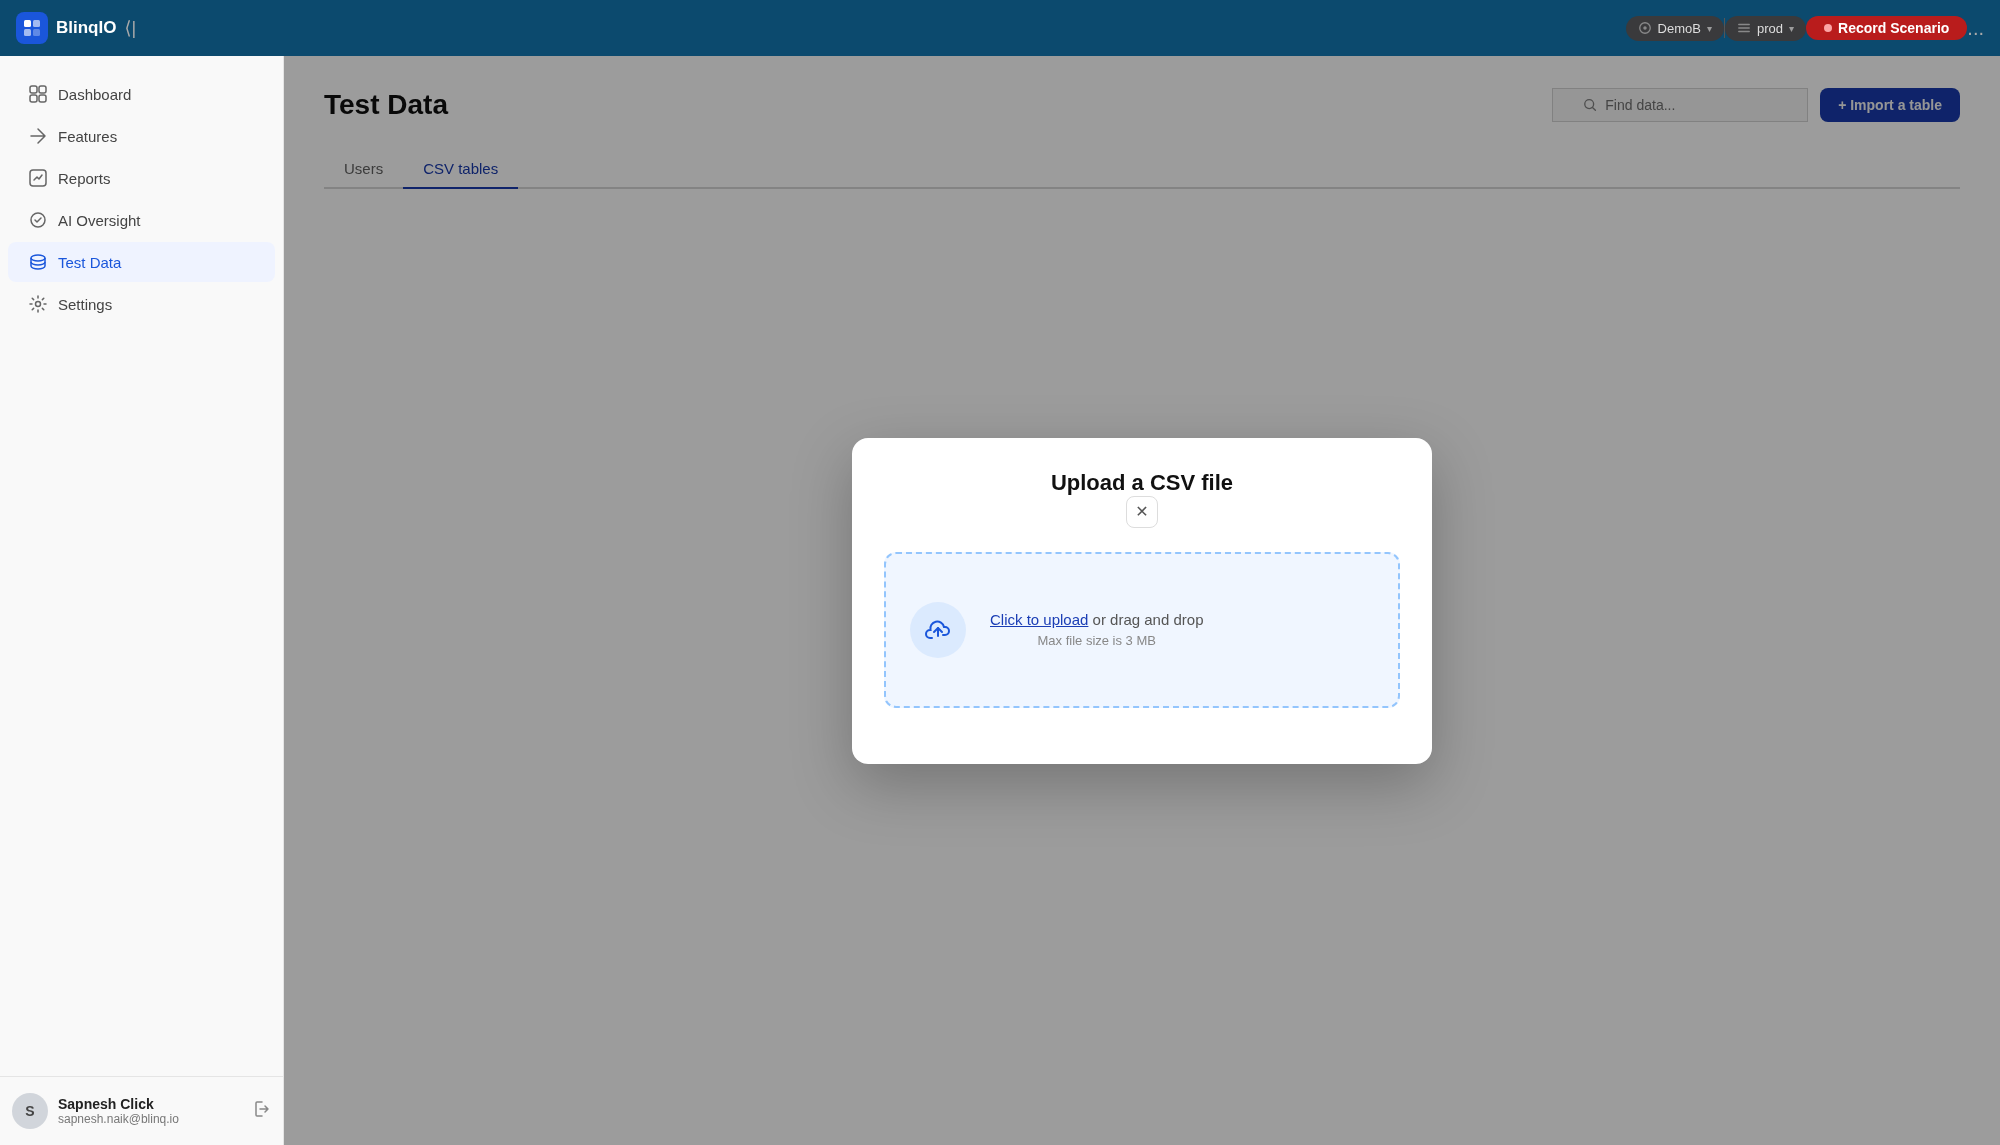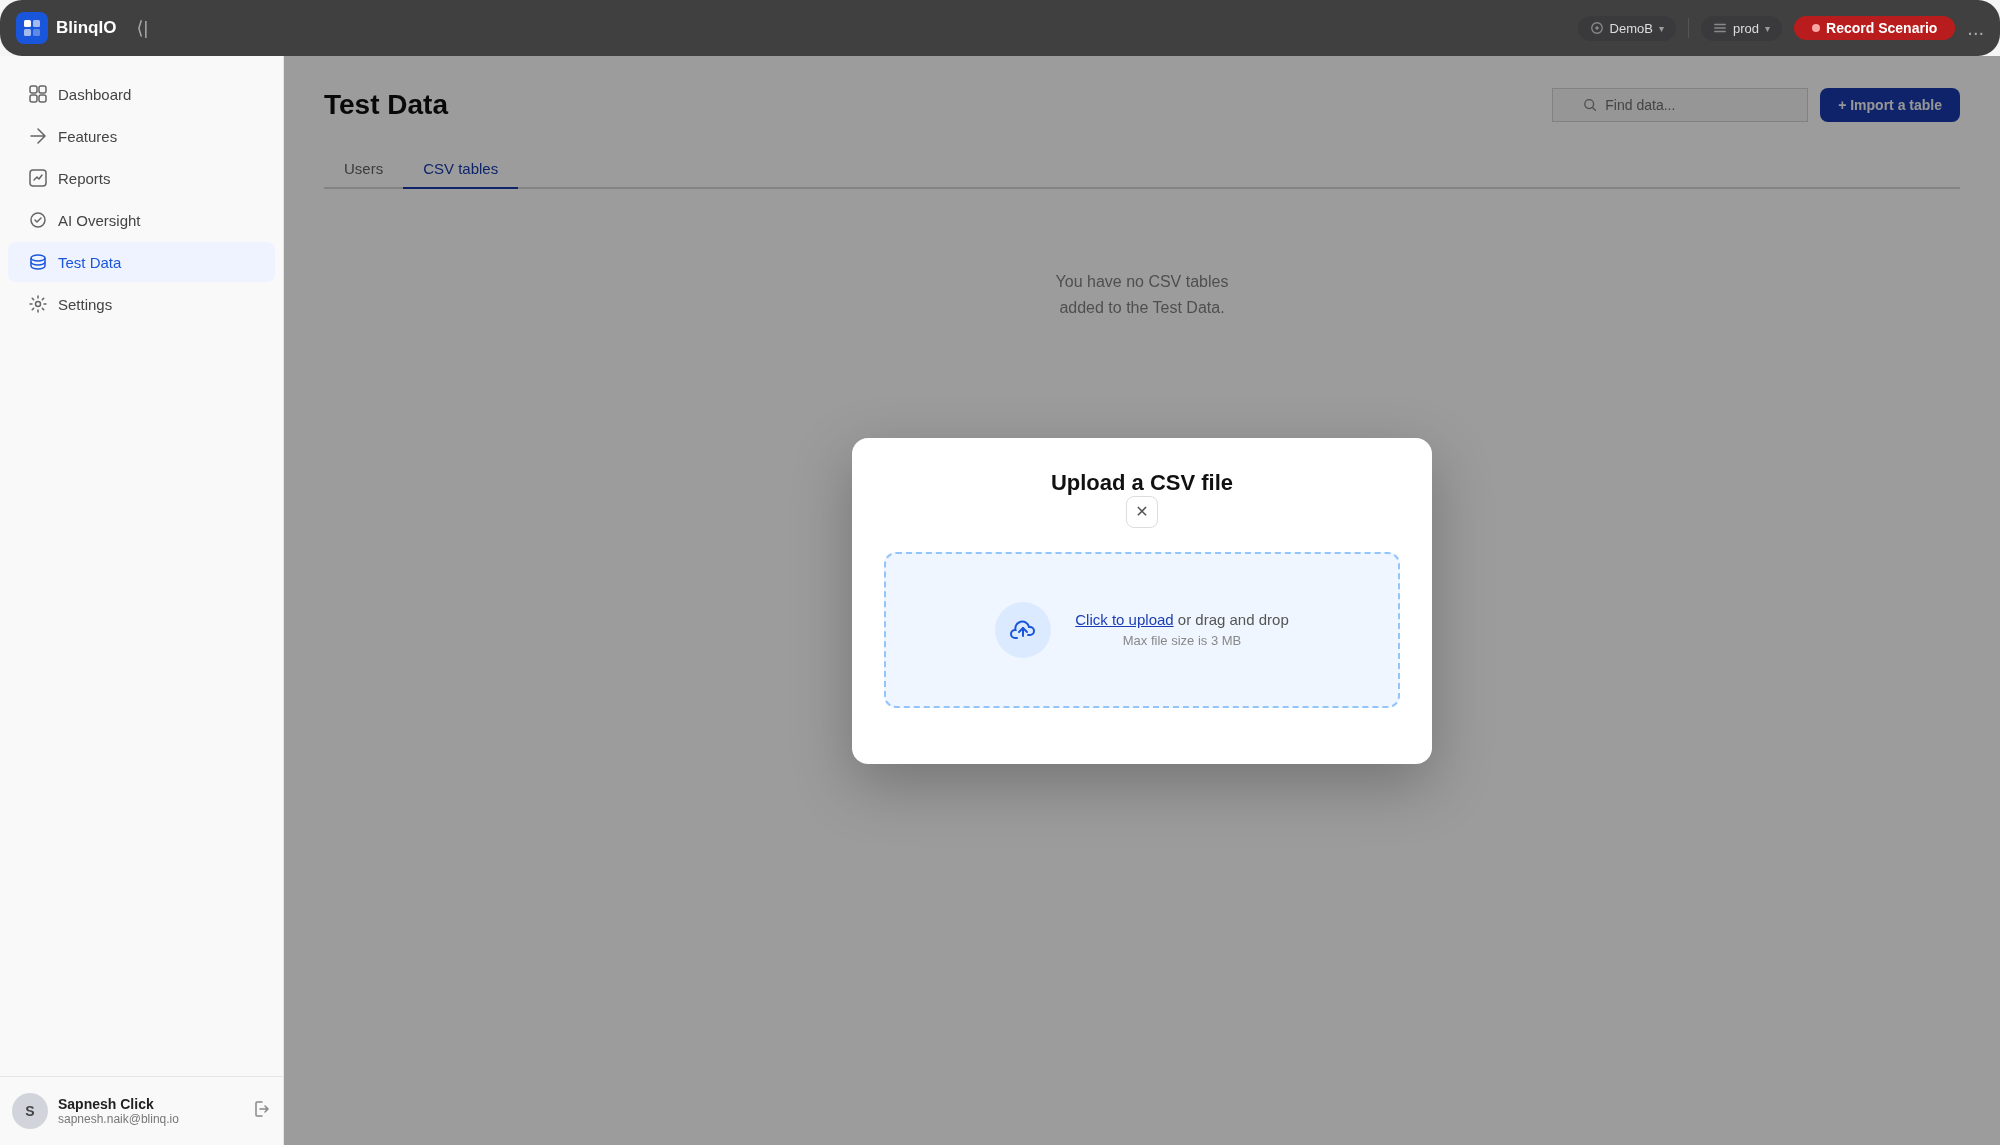--- a/index.html
+++ b/index.html
@@ -1,23 +1,22 @@
 <!DOCTYPE html>
 <html><head>
   <meta charset="utf-8">
   <style>
     * { box-sizing: border-box; margin: 0; padding: 0; }
     body { font-family: -apple-system, BlinkMacSystemFont, 'Segoe UI', sans-serif; background: #f5f5f5; display: flex; flex-direction: column; height: 100vh; overflow: hidden; }
 
     
     .topbar {
       display: flex; align-items: center; height: 56px;
-      background: #404040; padding: 0 16px; gap: 12px;
+      background: #0c4a6e; padding: 0 16px; 
       flex-shrink: 0;
-      border-radius: 22px;
     }
     .topbar-logo { display: flex; align-items: center; gap: 8px; color: #fff; font-weight: 700; font-size: 17px; }
     .topbar-logo-icon { width: 32px; height: 32px; background: #1a56db; border-radius: 8px; display: flex; align-items: center; justify-content: center; }
     .topbar-logo-icon svg { width: 20px; height: 20px; }
     .topbar-collapse { background: transparent; border: none; color: #aaa; font-size: 18px; cursor: pointer; margin-left: 8px; }
     .topbar-pill {
       display: flex; align-items: center; gap: 6px;
       background: #3a3a3c; border-radius: 20px; padding: 5px 12px;
       color: #ddd; font-size: 13px; cursor: pointer; border: none;
     }
@@ -115,21 +114,21 @@
     }
     .modal-title { font-size: 22px; font-weight: 700; color: #111; }
     .modal-close {
       width: 32px; height: 32px; border-radius: 8px; border: 1px solid #ddd;
       background: #fff; cursor: pointer; display: flex; align-items: center;
       justify-content: center; font-size: 16px; color: #555;
     }
     .drop-zone {
       border: 2px dashed #93c5fd; border-radius: 12px;
       background: #f0f6ff; padding: 48px 24px;
-      display: flex; align-items: center; justify-content: center;
+      display: flex; align-items: center; justify-content: flex-start;
       gap: 24px; cursor: pointer; margin-bottom: 28px;
     }
     .upload-icon-wrap {
       width: 56px; height: 56px; background: #dbeafe; border-radius: 50%;
       display: flex; align-items: center; justify-content: center; flex-shrink: 0;
     }
     .drop-text { text-align: center; }
     .drop-text .click-link { color: #1a3db5; text-decoration: underline; cursor: pointer; font-size: 15px; }
     .drop-text .drop-or { font-size: 15px; color: #555; }
     .drop-text .file-size { font-size: 13px; color: #888; margin-top: 4px; }
@@ -289,24 +288,20 @@
           </div>
           <button class="import-btn">+ Import a table</button>
         </div>
       </div>
 
       <div class="tabs">
         <div class="tab">Users</div>
         <div class="tab active">CSV tables</div>
       </div>
 
-      <div class="empty-state">
-        <span>You have no CSV tables</span><br>
-        <span>added to the Test Data.</span>
-      </div>
     </div>
 
     <div class="overlay">
       <div class="modal">
         <div class="modal-header">
           <span class="modal-title">Upload a CSV file</span>
           <button class="modal-close">✕</button>
         </div>
 
         <div class="drop-zone">

